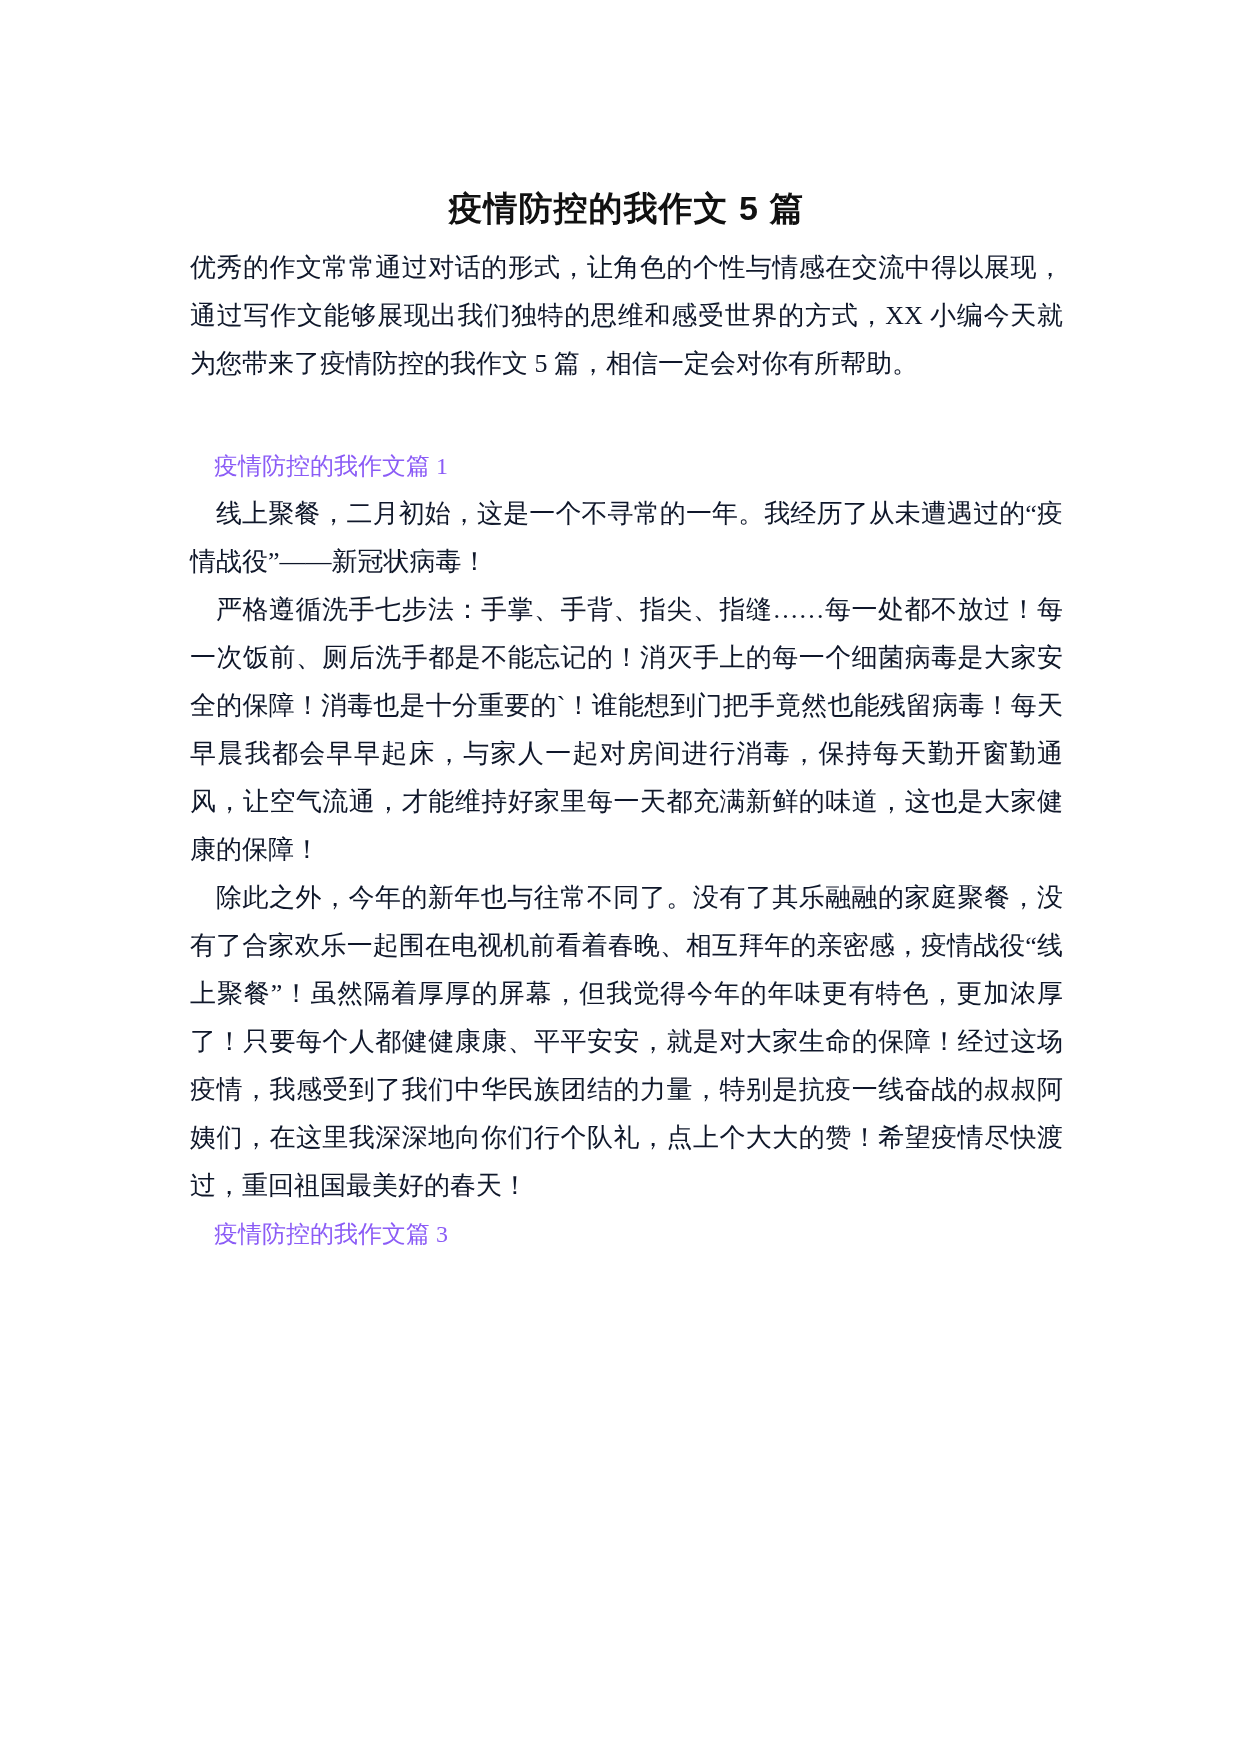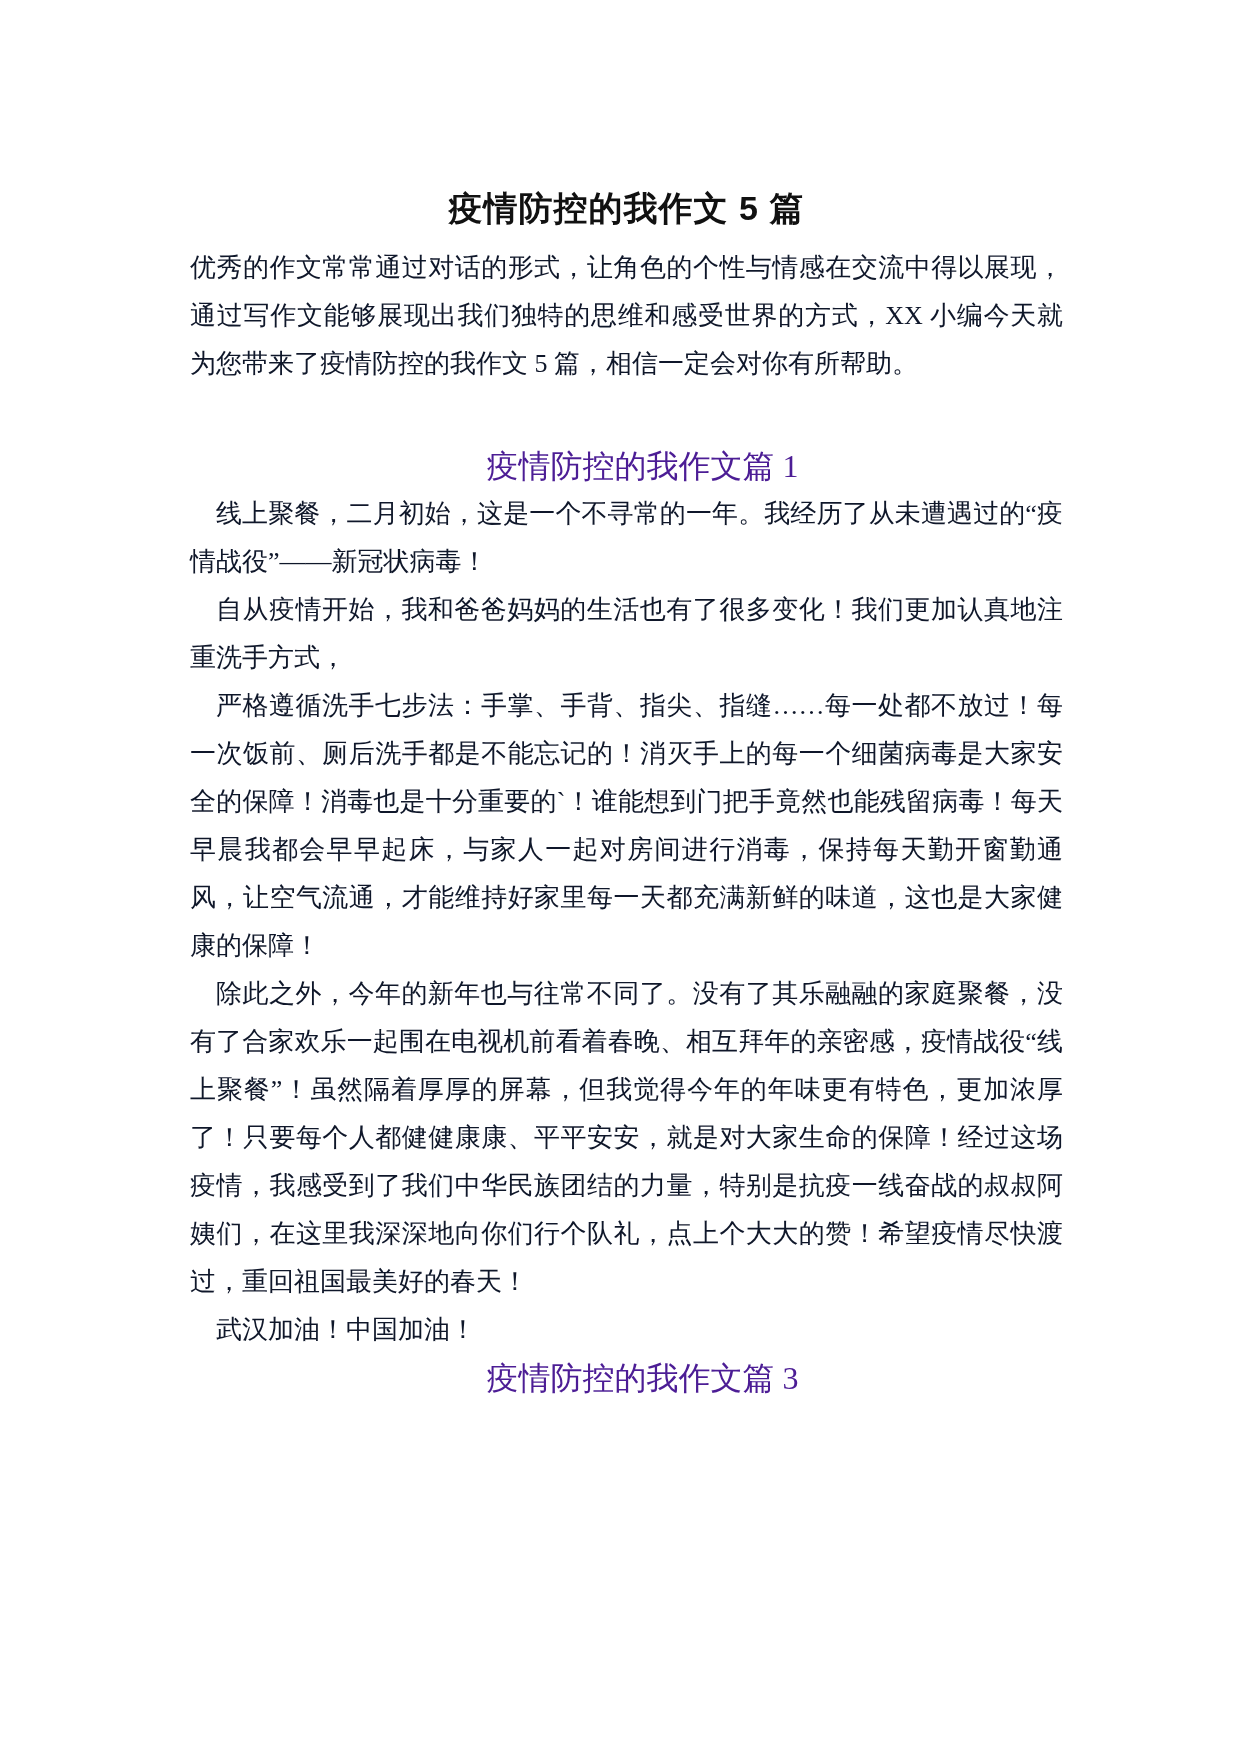--- a/index.html
+++ b/index.html
@@ -41,27 +41,26 @@
     font-weight: 400;
   }
   .intro {
     margin-top: 14px;
   }
   .indent {
     text-indent: 1em;
   }
   .section-heading {
     font-family: "Liberation Serif", "DejaVu Serif", serif;
-    font-size: 32px;
+    font-size: 24px;
     line-height: 48px;
-    color: #4c1d95;
+    color: #8b5cf6;
     margin: 0;
     font-weight: 400;
     text-indent: 1em;
-    text-align: center;
   }
   .gap-above {
     margin-top: 54px;
   }
   .page-footer {
     position: absolute;
     left: 0;
     top: 1684px;
     width: 100%;
     text-align: center;
@@ -80,24 +79,22 @@
 <div class="page">
   <div class="content">
 
     <h1 class="doc-title">疫情防控的我作文 5 篇</h1>
 
     <p class="para intro">优秀的作文常常通过对话的形式，让角色的个性与情感在交流中得以展现，通过写作文能够展现出我们独特的思维和感受世界的方式，XX 小编今天就为您带来了疫情防控的我作文 5 篇，相信一定会对你有所帮助。</p>
 
     <h2 class="section-heading gap-above">疫情防控的我作文篇 1</h2>
 
     <p class="para indent">线上聚餐，二月初始，这是一个不寻常的一年。我经历了从未遭遇过的“疫情战役”——新冠状病毒！</p>
-    <p class="para indent">自从疫情开始，我和爸爸妈妈的生活也有了很多变化！我们更加认真地注重洗手方式，</p>
     <p class="para indent">严格遵循洗手七步法：手掌、手背、指尖、指缝……每一处都不放过！每一次饭前、厕后洗手都是不能忘记的！消灭手上的每一个细菌病毒是大家安全的保障！消毒也是十分重要的`！谁能想到门把手竟然也能残留病毒！每天早晨我都会早早起床，与家人一起对房间进行消毒，保持每天勤开窗勤通风，让空气流通，才能维持好家里每一天都充满新鲜的味道，这也是大家健康的保障！</p>
     <p class="para indent">除此之外，今年的新年也与往常不同了。没有了其乐融融的家庭聚餐，没有了合家欢乐一起围在电视机前看着春晚、相互拜年的亲密感，疫情战役“线上聚餐”！虽然隔着厚厚的屏幕，但我觉得今年的年味更有特色，更加浓厚了！只要每个人都健健康康、平平安安，就是对大家生命的保障！经过这场疫情，我感受到了我们中华民族团结的力量，特别是抗疫一线奋战的叔叔阿姨们，在这里我深深地向你们行个队礼，点上个大大的赞！希望疫情尽快渡过，重回祖国最美好的春天！</p>
-    <p class="para indent">武汉加油！中国加油！</p>
 
     <h2 class="section-heading">疫情防控的我作文篇 3</h2>
 
 
   </div>
 
   <div class="page-footer">
     <span>第</span><span>1</span><span>页</span><span>共</span><span>4</span><span>页</span>
   </div>
 </div>

